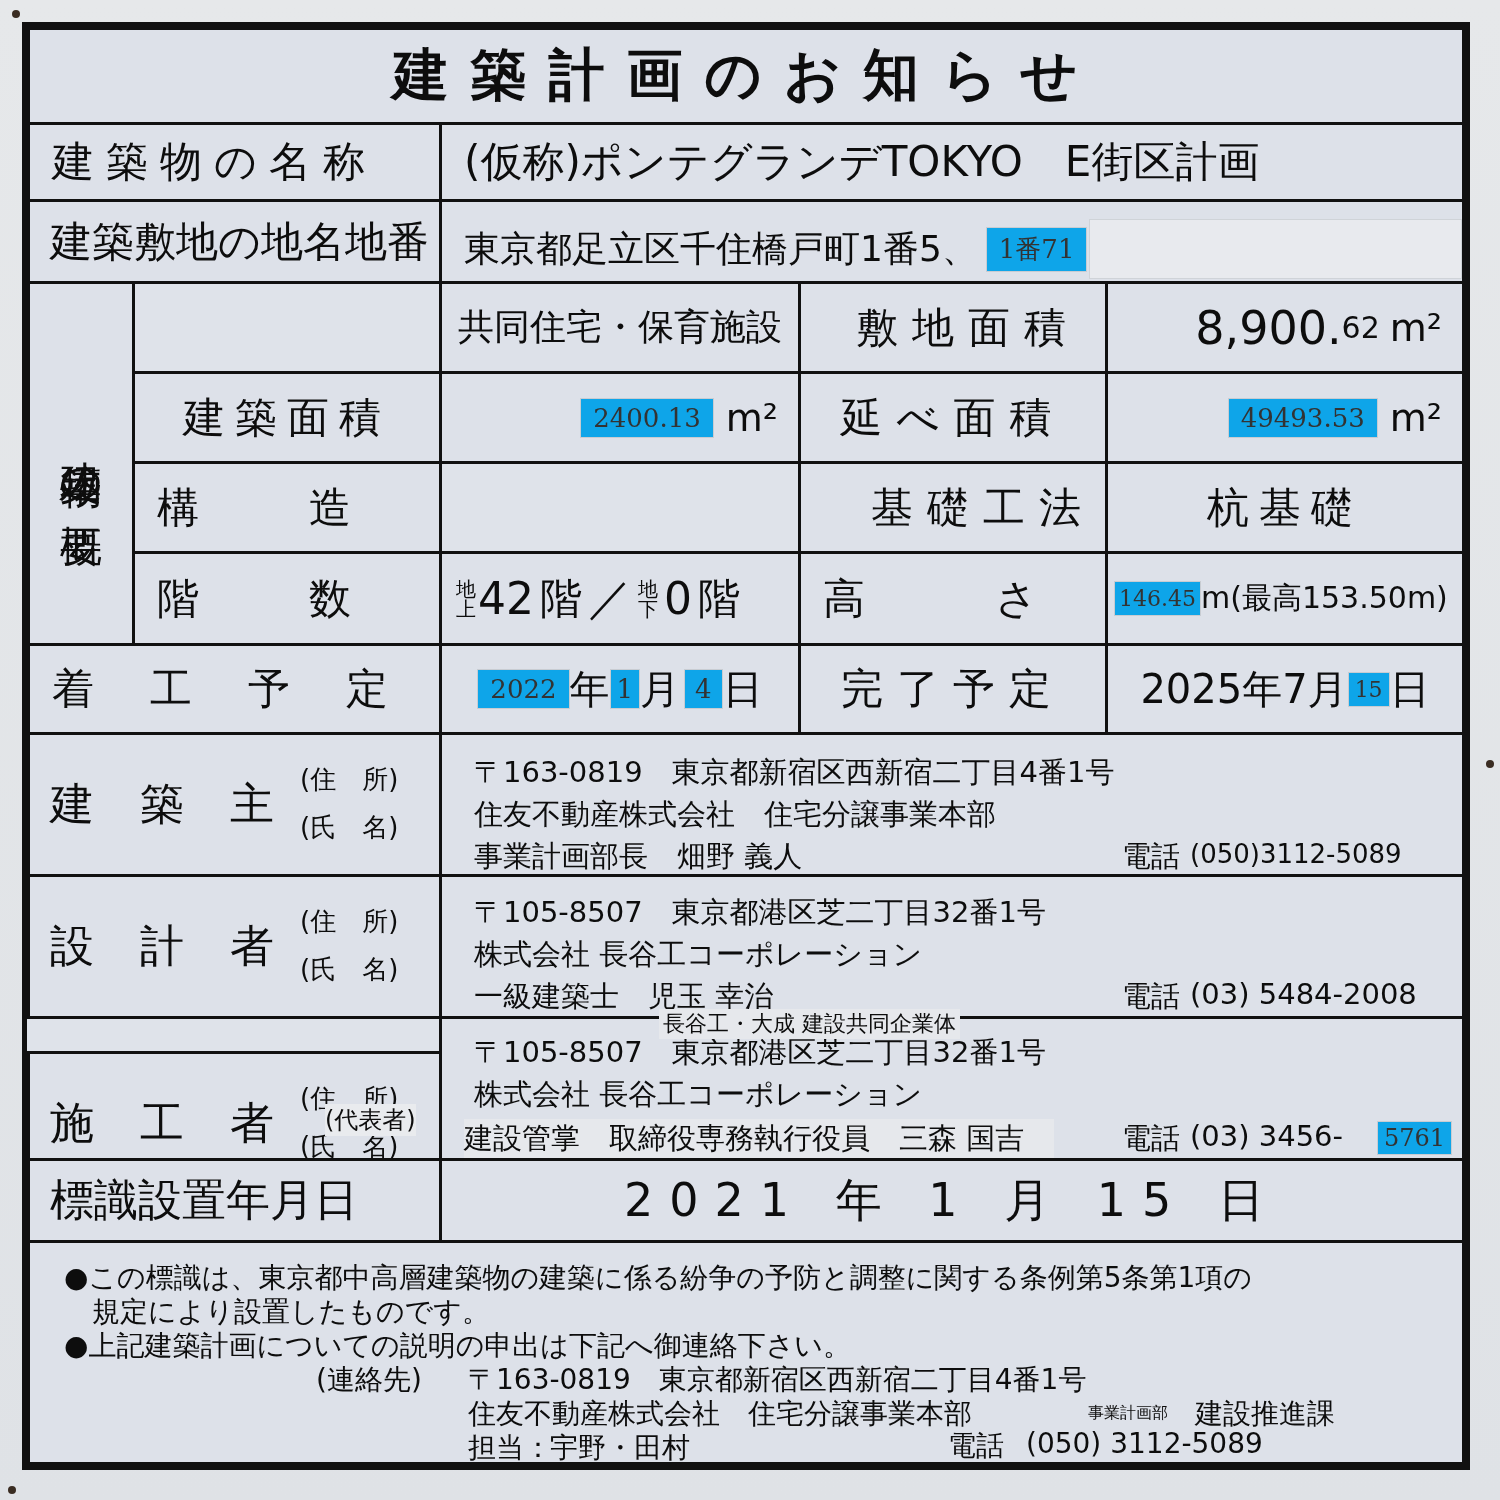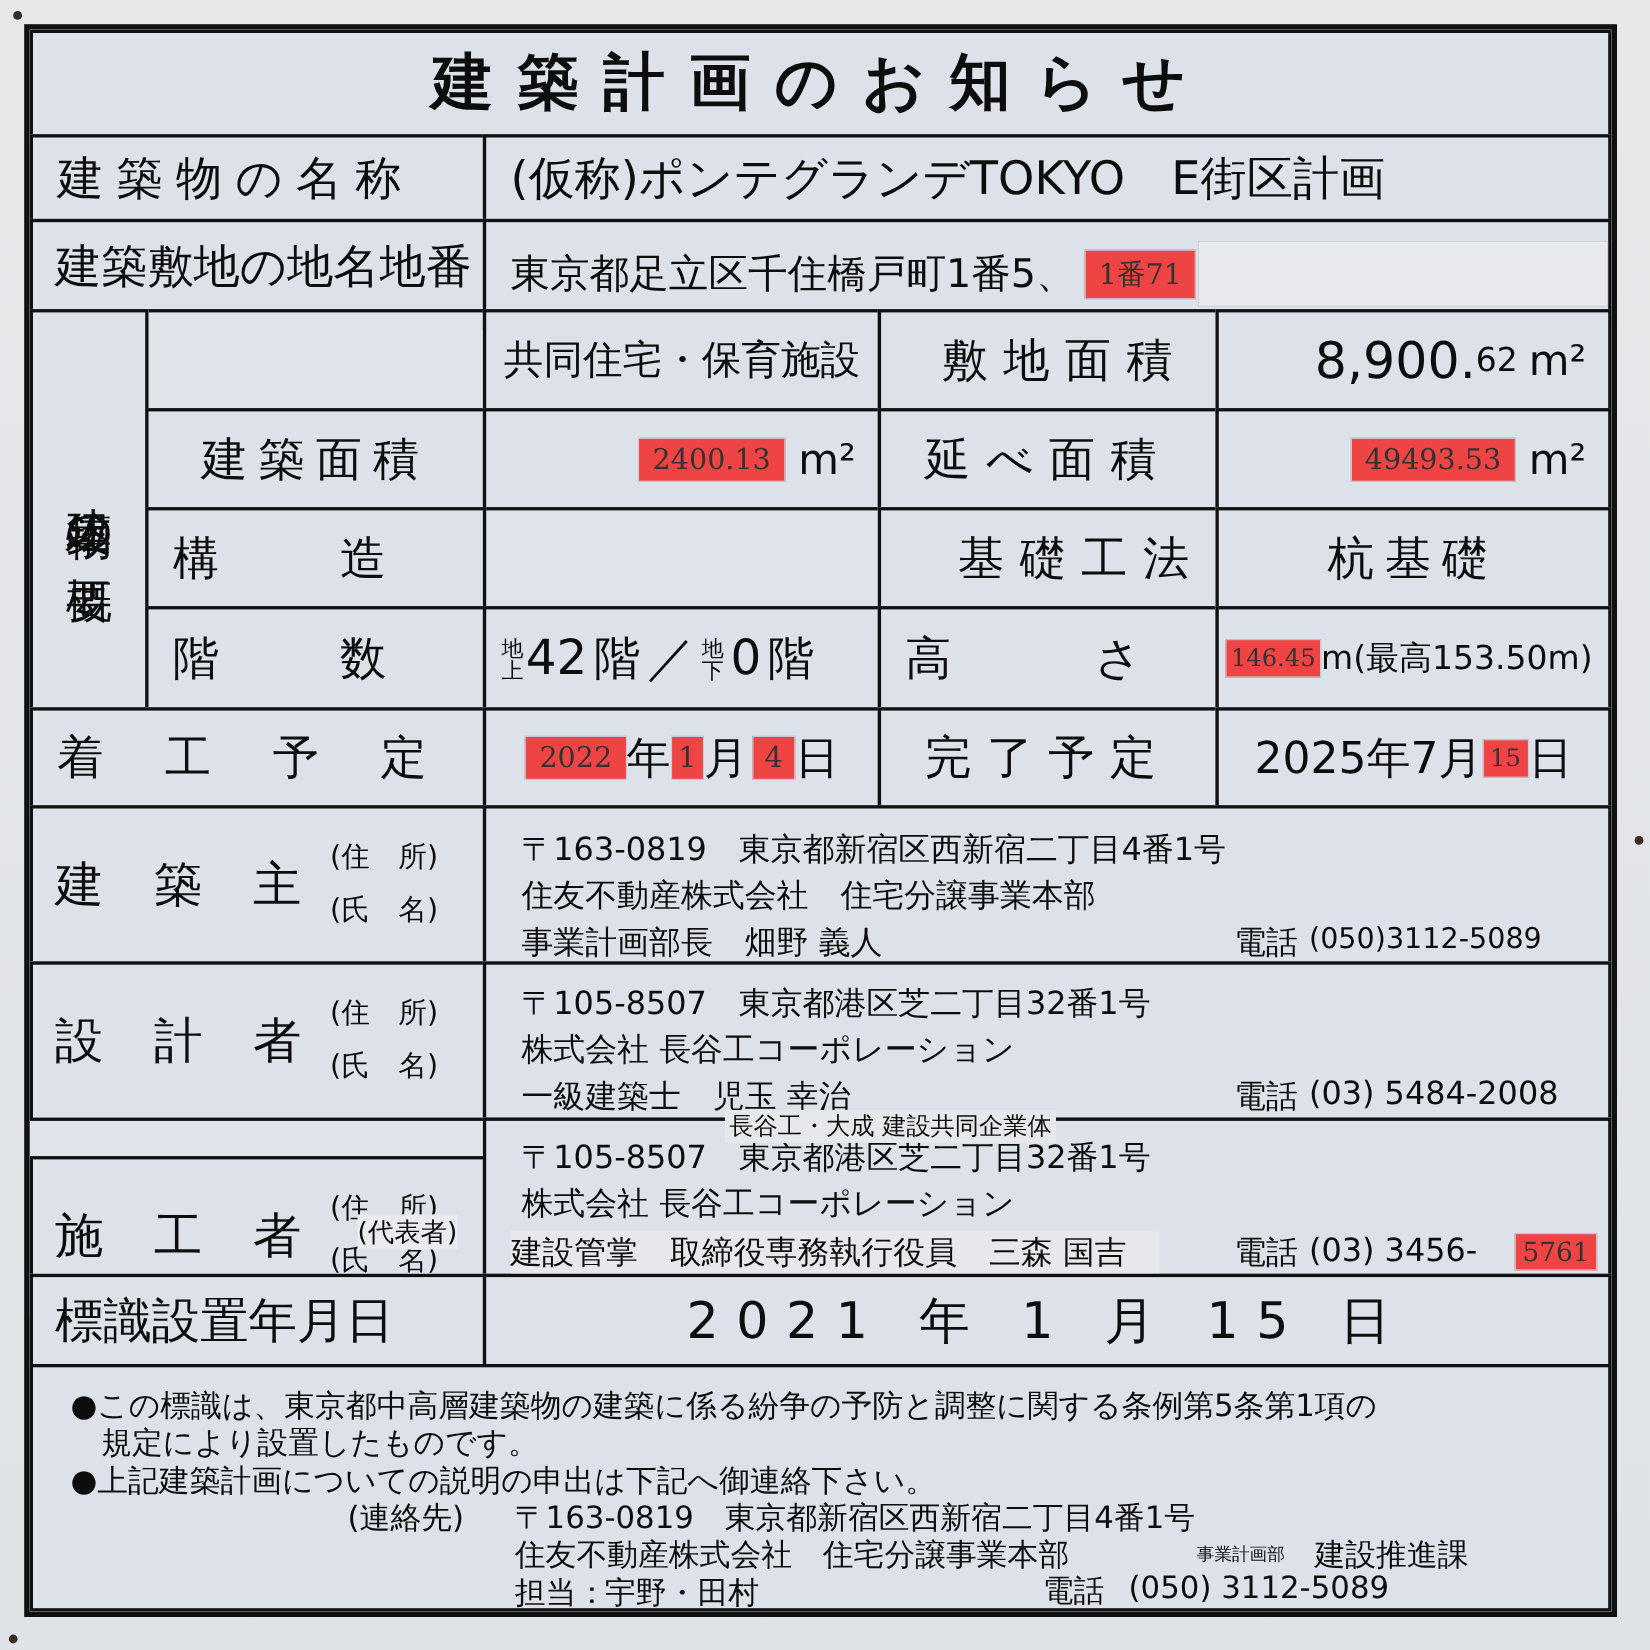--- a/index.html
+++ b/index.html
@@ -32,21 +32,21 @@
     left: 0; top: 0; width: 1438px; height: 98px;
     justify-content: center;
     font-size: 56px; font-weight: bold; letter-spacing: 22px;
   }
   .label { font-size: 42px; }
   .spread { justify-content: space-between; padding: 0 22px; }
   .center { justify-content: center; }
   .right { justify-content: flex-end; padding-right: 20px; }
   .val { font-size: 42px; padding-left: 22px; }
   .sticker {
-    display: inline-block; background: #ef4444; border: 1px solid #c8ccd2;
+    display: inline-block; background: #0ea5e9; border: 1px solid #c8ccd2;
     font-family: "DejaVu Serif", "Liberation Serif", serif;
     color: #333; padding: 4px 12px; font-size: 26px;
   }
   .small-sup { font-size: 22px; vertical-align: super; }
   .vert { flex-direction: column; justify-content: center; font-size: 42px; line-height: 48px; }
   .paren-labels { position: absolute; font-size: 26px; line-height: 48px; }
   .info {
     position: absolute; font-size: 29px; white-space: nowrap;
   }
   .footer-line { position: absolute; font-size: 28px; white-space: nowrap; }

